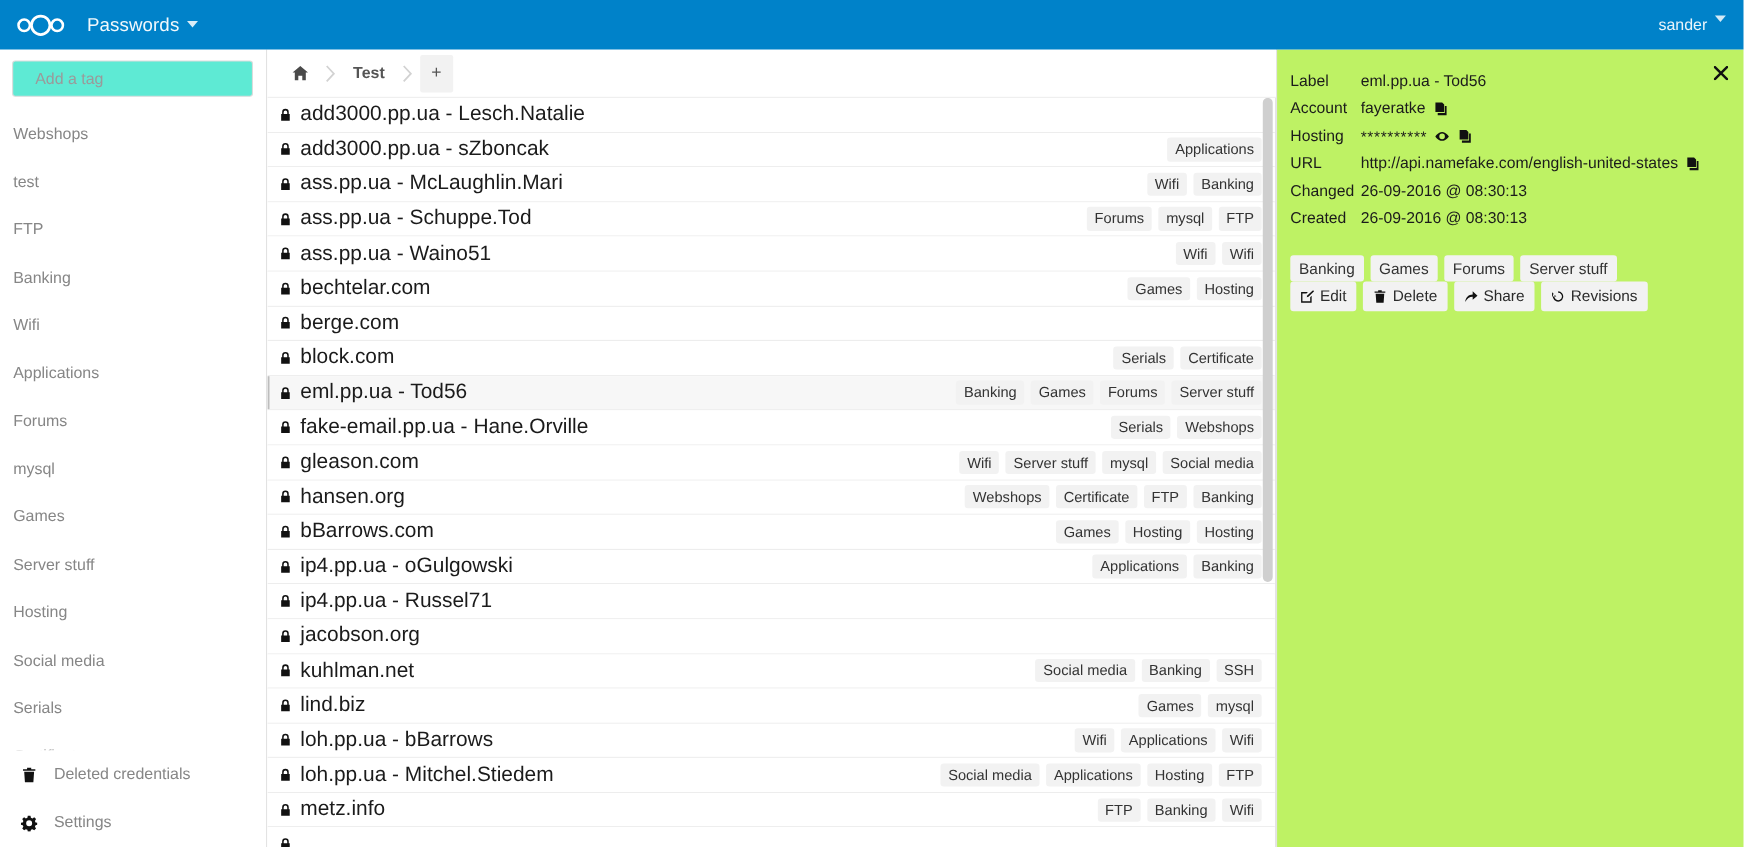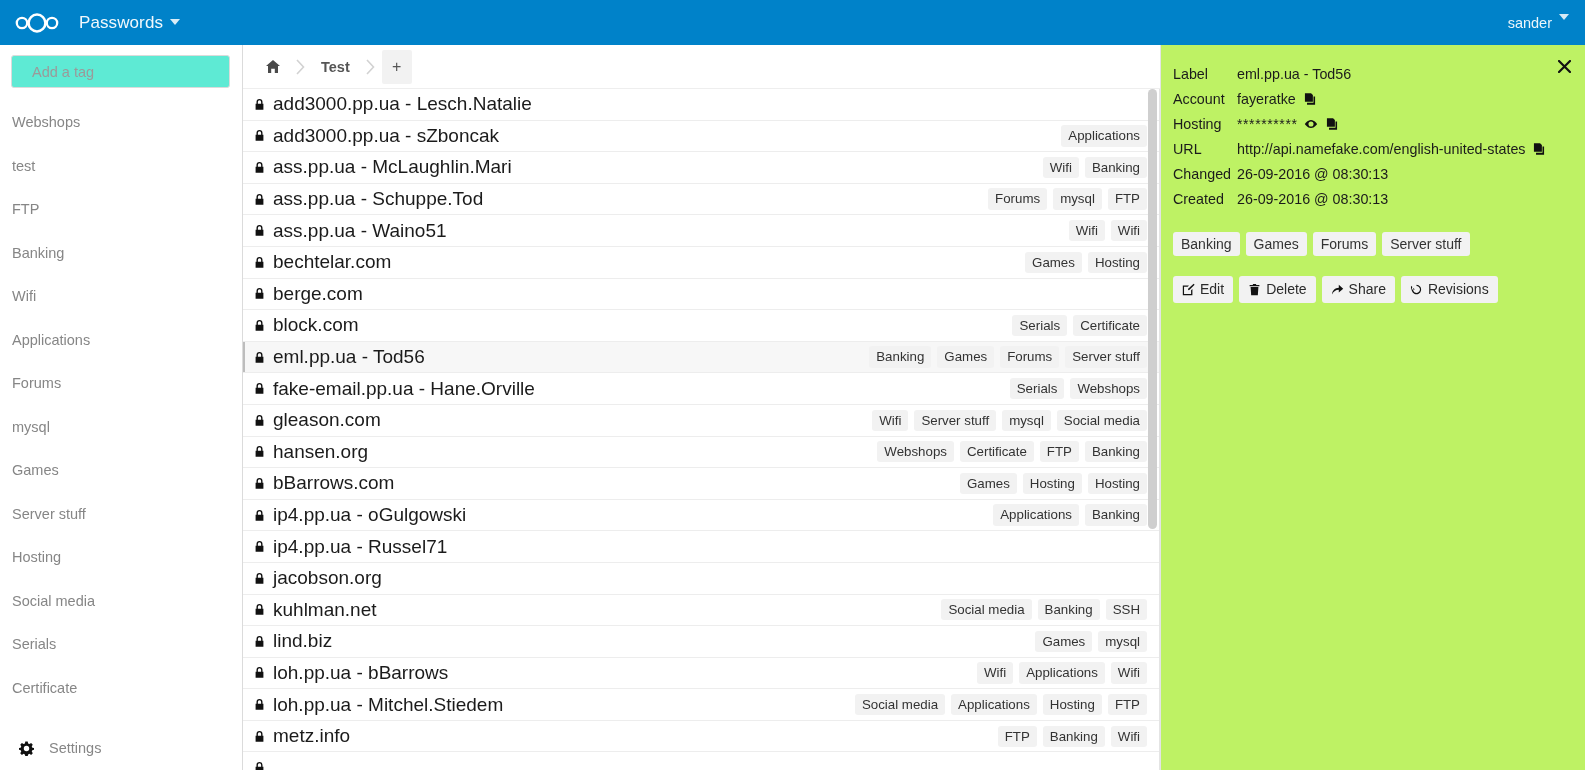--- a/index.html
+++ b/index.html
@@ -178,21 +178,21 @@
   .d-pass { letter-spacing: .6px; font-size: 14px; }
   .icon-btn {
     display: inline-flex; align-items: center; justify-content: center;
     cursor: pointer; color: #111;
   }
 
   #detail-tags {
     display: flex; gap: 6px; margin-top: 21px; flex-wrap: wrap;
   }
   #detail-actions {
-    display: flex; gap: 6px; margin-top: 20px; flex-wrap: wrap;
+    display: flex; gap: 6px; flex-wrap: wrap;
   }
   .action-btn {
     background: #f2f2f2; color: #2b2b2b; border: none;
     border-radius: 3px; font-size: 14px;
     font-family: "Liberation Sans", sans-serif;
     padding: 6px 9px; cursor: pointer;
     display: inline-flex; align-items: center; gap: 5px;
     line-height: 1.1;
   }
 </style>
@@ -233,20 +233,28 @@
       <div class="tag-item"><span>Server stuff</span></div>
       <div class="tag-item"><span>Hosting</span></div>
       <div class="tag-item"><span>Social media</span></div>
       <div class="tag-item"><span>Serials</span></div>
       <div class="tag-item"><span>Certificate</span></div>
     </div>
   <div id="sidebar-bottom">
       <div class="sb-bottom-item">
         <span class="sbi-icon">
           <svg width="15" height="15" viewBox="0 0 16 16">
+            <path d="M6 1.1 H10 V2.4 H14 V3.9 H2 V2.4 H6 Z M3.2 5 H12.8 L12.1 15 H3.9 Z" fill="#111"></path>
+          </svg>
+        </span>
+        <span>Deleted credentials</span>
+      </div>
+      <div class="sb-bottom-item">
+        <span class="sbi-icon">
+          <svg width="15" height="15" viewBox="0 0 16 16">
             <path d="M8 5.1 A2.9 2.9 0 1 0 8 10.9 A2.9 2.9 0 0 0 8 5.1 Z M6.7 0.6 H9.3 L9.7 2.6 L11.2 3.2 L12.9 2.1 L14.7 3.9 L13.6 5.6 L14.2 7.1 L16 7.5 V9.4 L14.2 9.8 L13.6 11.3 L14.7 13 L12.9 14.8 L11.2 13.7 L9.7 14.3 L9.3 16.2 H6.7 L6.3 14.3 L4.8 13.7 L3.1 14.8 L1.3 13 L2.4 11.3 L1.8 9.8 L0 9.4 V7.5 L1.8 7.1 L2.4 5.6 L1.3 3.9 L3.1 2.1 L4.8 3.2 L6.3 2.6 Z" fill="#111"></path>
           </svg>
         </span>
         <span>Settings</span>
       </div>
     </div>
 </div>
 
 <div id="main">
   <div id="breadcrumb">

